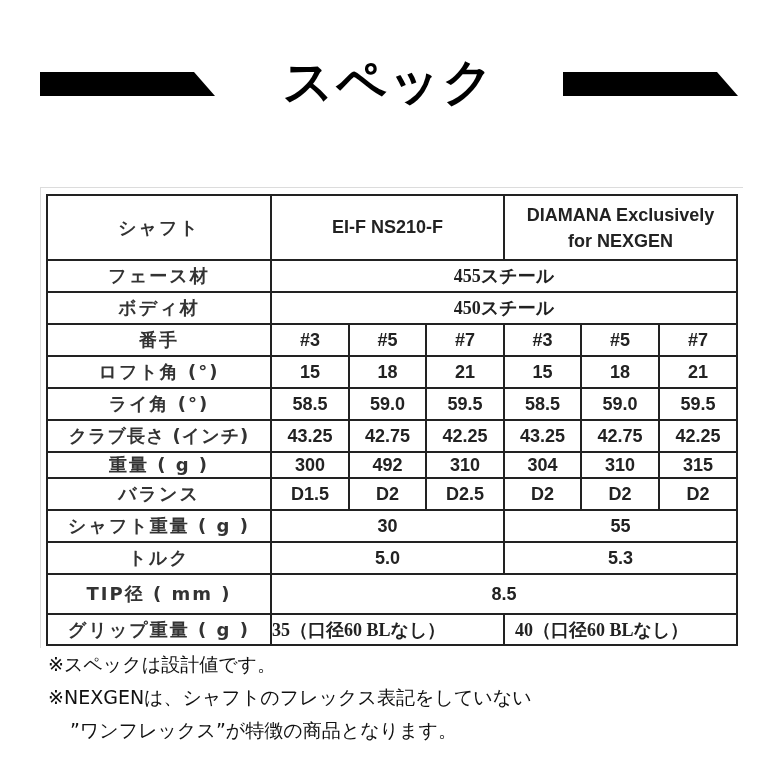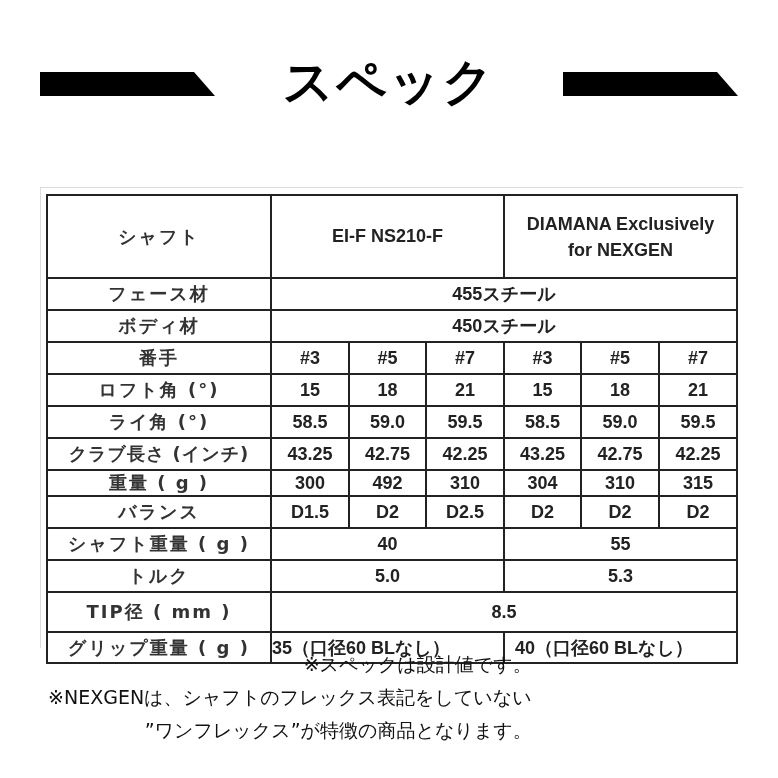--- a/index.html
+++ b/index.html
@@ -17,26 +17,26 @@
 
   .frame { position: absolute; left: 40px; top: 187px; width: 702px; height: 460px;
            border: 1px solid #dcdcdc; border-right: none; border-bottom: none; }
 
   table.spec { position: absolute; left: 46px; top: 194px; border-collapse: collapse;
                table-layout: fixed; }
   table.spec td { border: 2px solid #222; text-align: center; vertical-align: middle;
                   padding: 0; font-weight: bold; font-size: 18px; color: #222;
                   font-family: "Liberation Sans", sans-serif; overflow: hidden; white-space: nowrap; }
   table.spec td.label { font-family: "DejaVu Sans", sans-serif; font-size: 18px; letter-spacing: 2px; font-weight: bold; color:#333; }
-  table.spec td.jp { font-family: Liberation Sans, sans-serif; font-size: 18px; }
+  table.spec td.jp { font-family: Liberation Serif, serif; font-size: 18px; }
   td.wrap { white-space: normal !important; line-height: 26px; }
 
   .notes { position: absolute; left: 48px; top: 648px; font-family: "DejaVu Sans", sans-serif;
            font-size: 19px; color: #111; line-height: 33px; }
-  .notes .line { display: block; white-space: nowrap; text-align: right; }
+  .notes .line { display: block; white-space: nowrap; }
   .notes .indent { padding-left: 22px; }
 </style>
 </head>
 <body>
 
 <div class="header">
   <div class="bar-left"></div>
   <div class="title">スペック</div>
   <div class="bar-right"></div>
 </div>
@@ -47,21 +47,21 @@
   <colgroup>
     <col style="width:224px">
       <col style="width:78px">
       <col style="width:77px">
       <col style="width:78px">
     <col style="width:77px">
       <col style="width:78px">
       <col style="width:78px">
   </colgroup>
   <tbody>
-      <tr style="height:83px">
+      <tr style="height:65px">
     <td class="label">シャフト</td>
     <td colspan="3">EI-F NS210-F</td>
     <td colspan="3" class="wrap"><span>DIAMANA Exclusively</span><br><span>for NEXGEN</span></td>
   </tr>
   <tr style="height:32px">
     <td class="label">フェース材</td>
     <td colspan="6" class="jp">455スチール</td>
   </tr>
   <tr style="height:32px">
     <td class="label">ボディ材</td>
@@ -116,21 +116,21 @@
     <td class="label">バランス</td>
     <td>D1.5</td>
     <td>D2</td>
     <td>D2.5</td>
     <td>D2</td>
     <td>D2</td>
     <td>D2</td>
   </tr>
   <tr style="height:32px">
     <td class="label">シャフト重量 ( g )</td>
-    <td colspan="3">40</td>
+    <td colspan="3">30</td>
     <td colspan="3">55</td>
   </tr>
   <tr style="height:32px">
     <td class="label">トルク</td>
     <td colspan="3">5.0</td>
     <td colspan="3">5.3</td>
   </tr>
   <tr style="height:40px">
     <td class="label">TIP径 ( mm )</td>
     <td colspan="6">8.5</td>

